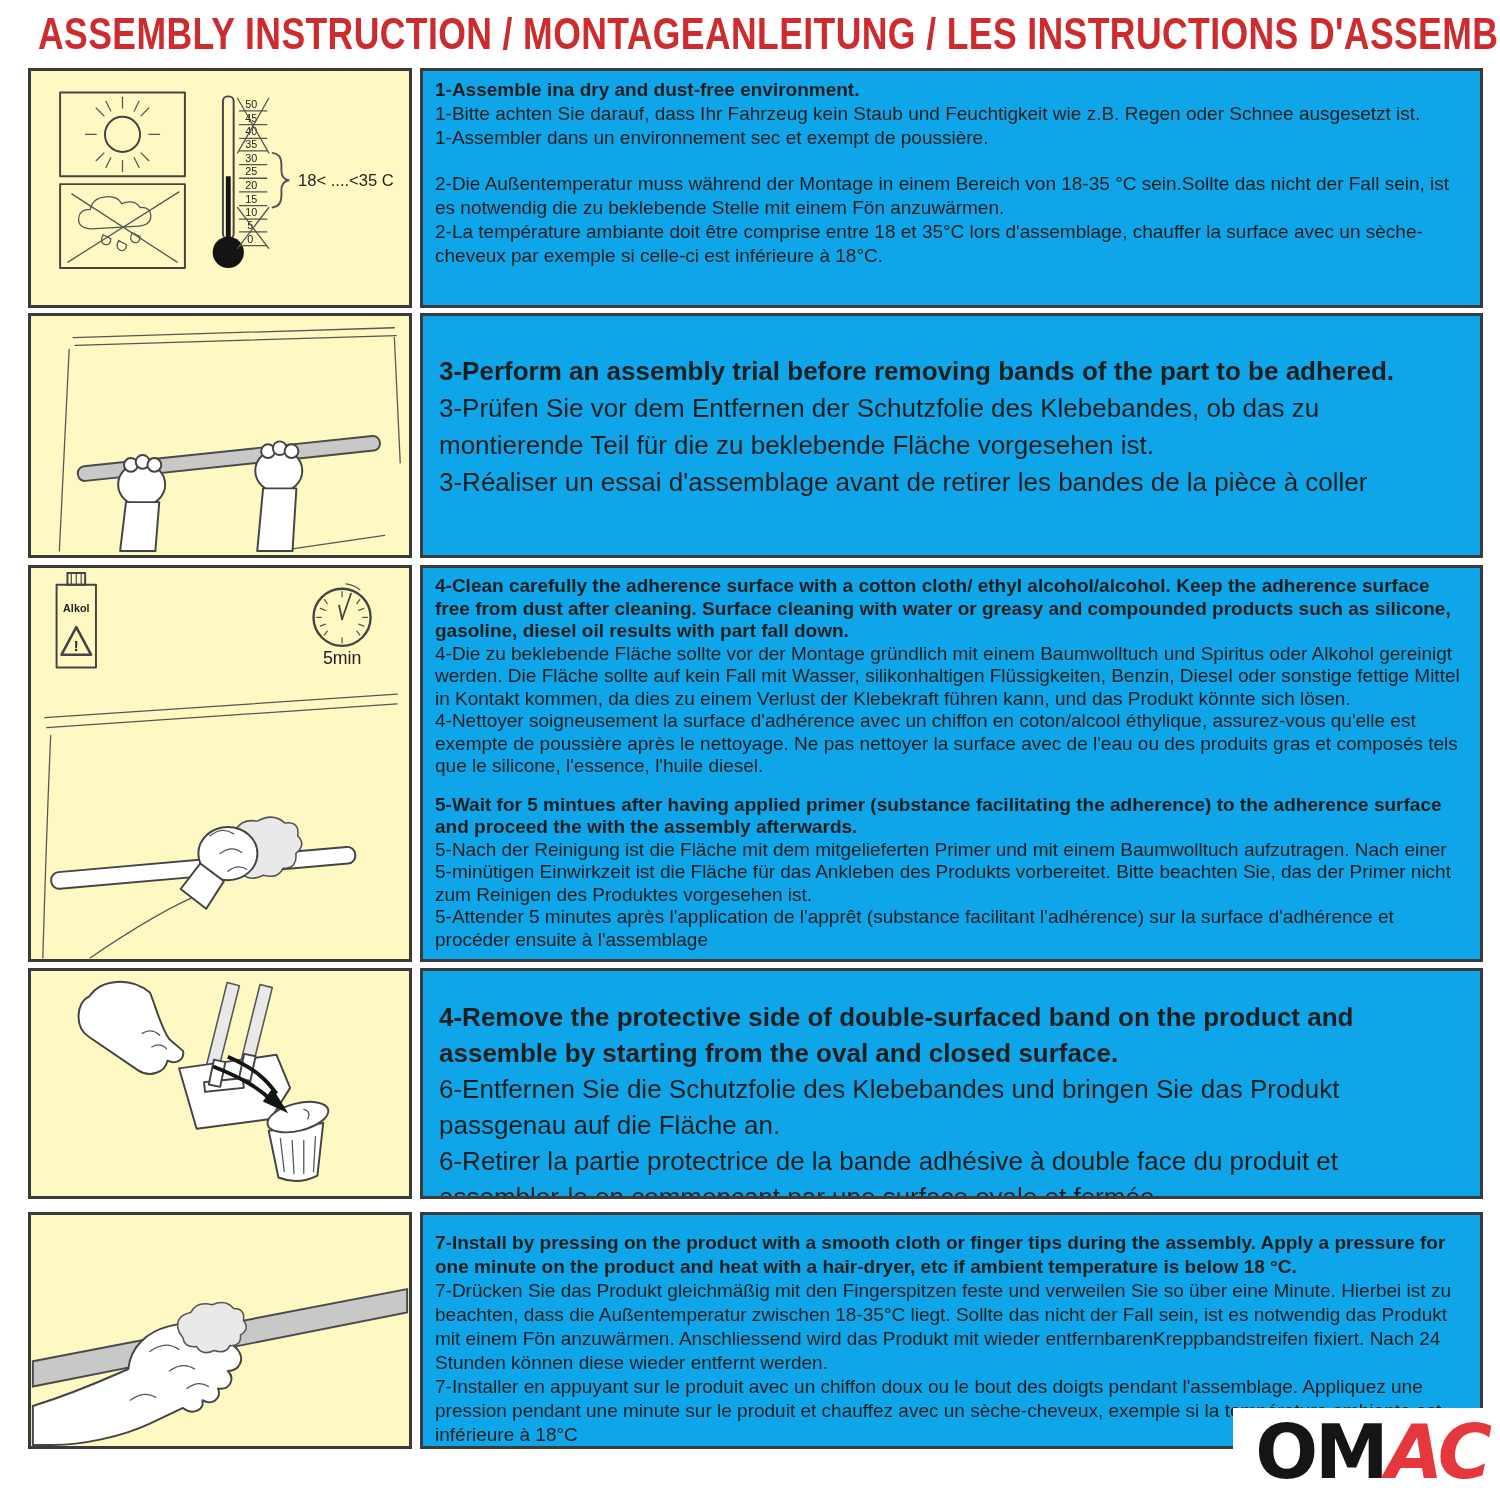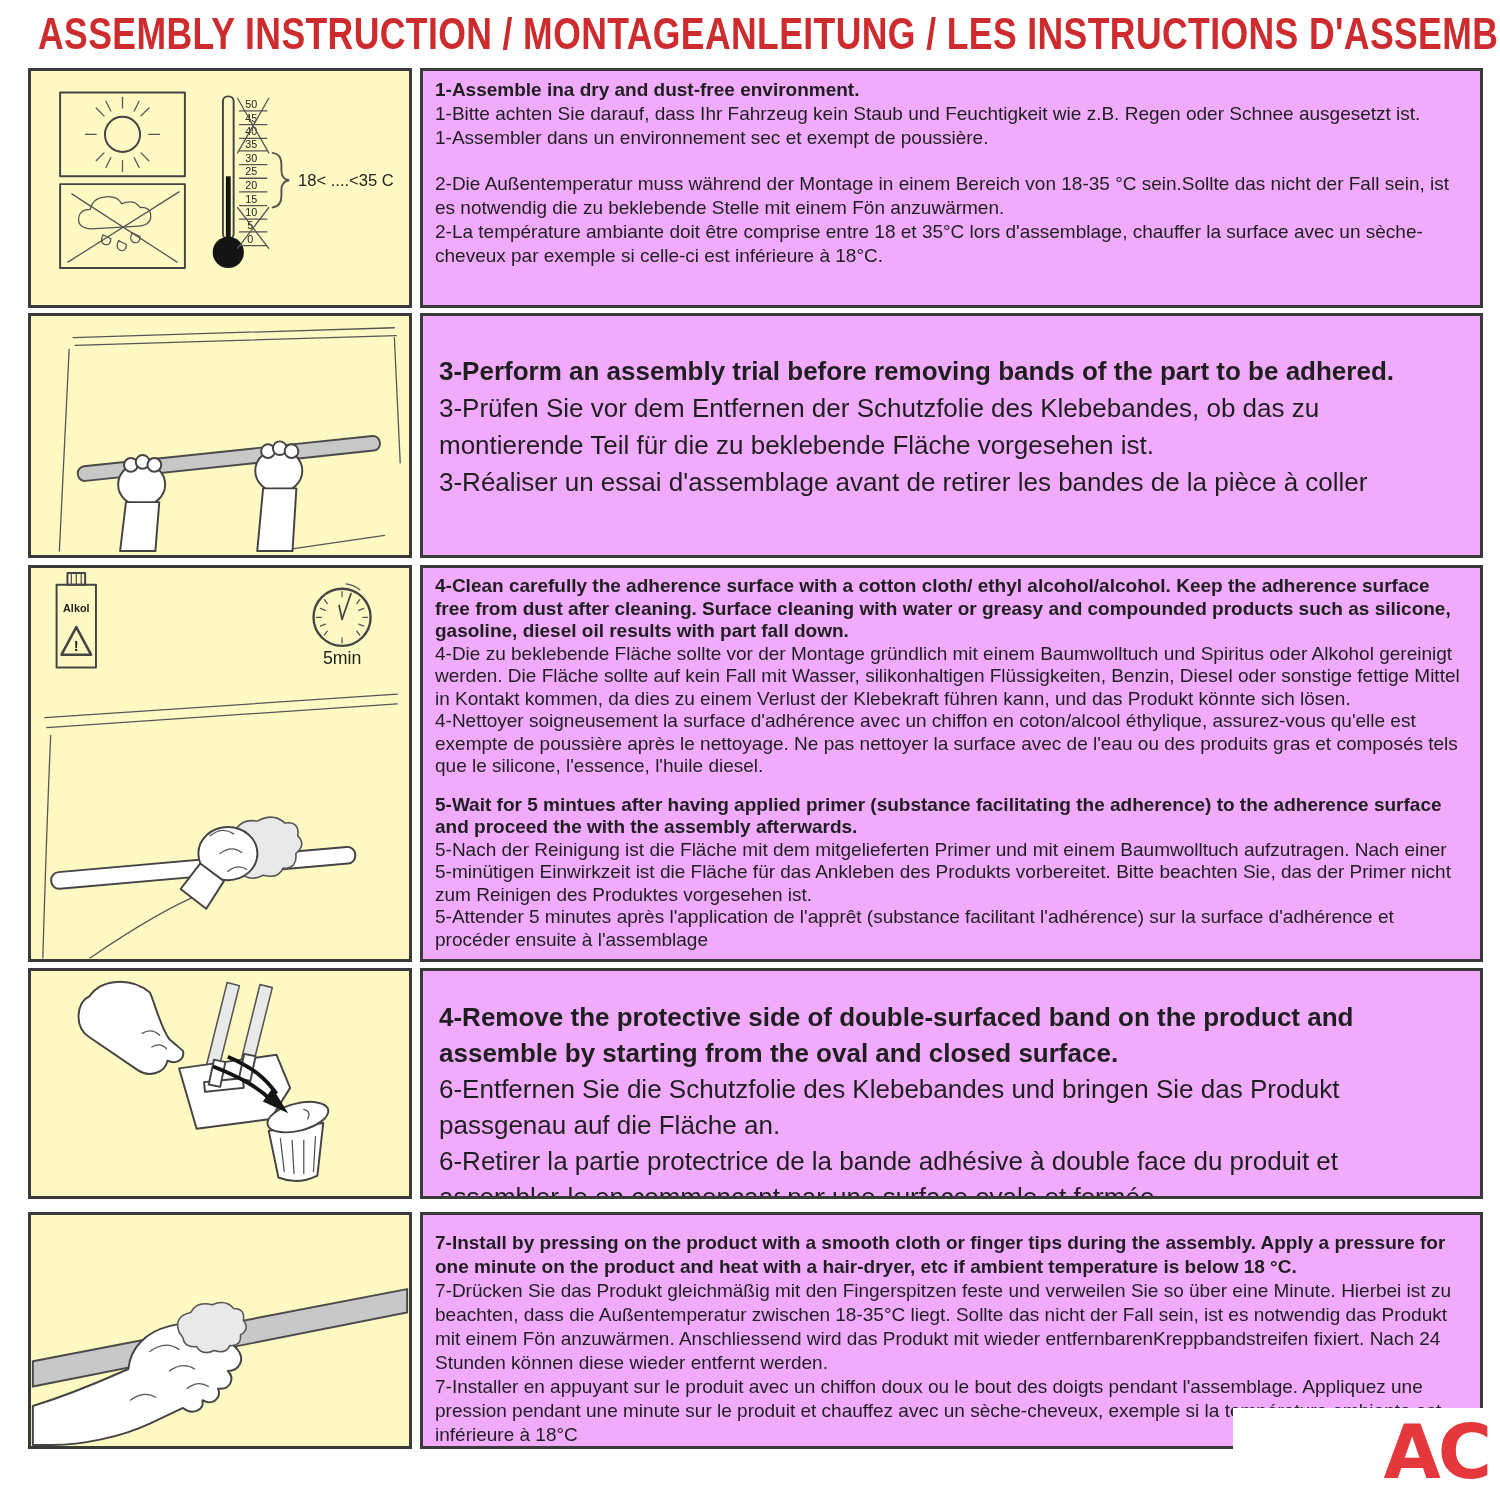--- a/index.html
+++ b/index.html
@@ -7,21 +7,21 @@
         font-family:"Liberation Sans",sans-serif;color:#1e1e1e;}
   
   .title{position:absolute;left:38px;top:8px;font-size:45px;font-weight:bold;color:#cd2b2e;
          white-space:nowrap;transform:scaleX(0.79);transform-origin:left top;letter-spacing:0.5px;}
   
   .row{position:absolute;left:0;width:1500px;}
   .illus{position:absolute;left:28px;top:0;width:384px;height:100%;border:3px solid #3a3a3a;
          background:#fef9c3;box-sizing:border-box;}
   .illus svg{display:block;width:100%;height:100%;}
   .textbox{position:absolute;left:420px;top:0;width:1063px;height:100%;border:3px solid #3a3a3a;
-           background:#f0abfc;box-sizing:border-box;overflow:hidden;}
+           background:#0ea5e9;box-sizing:border-box;overflow:hidden;}
   .textbox p{margin:0;}
   .en{font-weight:bold;}
   
   .t-sm .textbox{padding:7px 14px 0 12px;font-size:19px;line-height:24px;}
   #row3 .textbox{line-height:22.5px;}
   
   .t-bg .textbox{font-size:26px;line-height:37px;padding:0 16px;}
   #row2 .textbox{padding-top:37px;}
   #row4 .textbox{padding-top:28px;line-height:36px;}
   #row5 .textbox{padding-top:16px;}
@@ -39,21 +39,21 @@
   .range-label{font-size:17px;}
   .bottle-label{font-size:11px;font-weight:bold;text-anchor:middle;}
   .bang{font-size:15px;font-weight:bold;text-anchor:middle;}
   .clock-label{font-size:18px;text-anchor:middle;}
   
   .logo{position:absolute;left:1233px;top:1408px;width:256px;height:88px;background:#fff;
         display:flex;align-items:center;justify-content:flex-end;
         font-family:"DejaVu Sans",sans-serif;font-weight:bold;font-size:74px;letter-spacing:-3px;
         line-height:1;}
   .logo-black{color:#151515;}
-  .logo-red{color:#e5383c;}
+  .logo-red{color:#e5383c;font-style:italic;}
 </style>
 </head>
 <body>
 
 <div id="page">
 
   <div class="title">ASSEMBLY INSTRUCTION / MONTAGEANLEITUNG / LES INSTRUCTIONS D'ASSEMBLAGE</div>
 
   <div class="row t-sm" id="row1" style="top:68px;height:240px;">
     <div class="illus">
@@ -292,16 +292,17 @@
     <div class="textbox">
       <div class="block">
         <p class="en">7-Install by pressing on the product with a smooth cloth or finger tips during the assembly. Apply a pressure for one minute on the product and heat with a hair-dryer, etc if ambient temperature is below 18 °C.</p>
         <p class="de">7-Drücken Sie das Produkt gleichmäßig mit den Fingerspitzen feste und verweilen Sie so über eine Minute. Hierbei ist zu beachten, dass die Außentemperatur zwischen 18-35°C liegt. Sollte das nicht der Fall sein, ist es notwendig das Produkt mit einem Fön anzuwärmen. Anschliessend wird das Produkt mit wieder entfernbarenKreppbandstreifen fixiert. Nach 24 Stunden können diese wieder entfernt werden.</p>
         <p class="fr">7-Installer en appuyant sur le produit avec un chiffon doux ou le bout des doigts pendant l'assemblage. Appliquez une pression pendant une minute sur le produit et chauffez avec un sèche-cheveux, exemple si la température ambiante est inférieure à 18°C</p>
       </div>
     </div>
   </div>
 
   <div class="logo">
+    <span class="logo-black">OM</span>
       <span class="logo-red">AC</span>
   </div>
 
 </div>
 
 </body></html>

